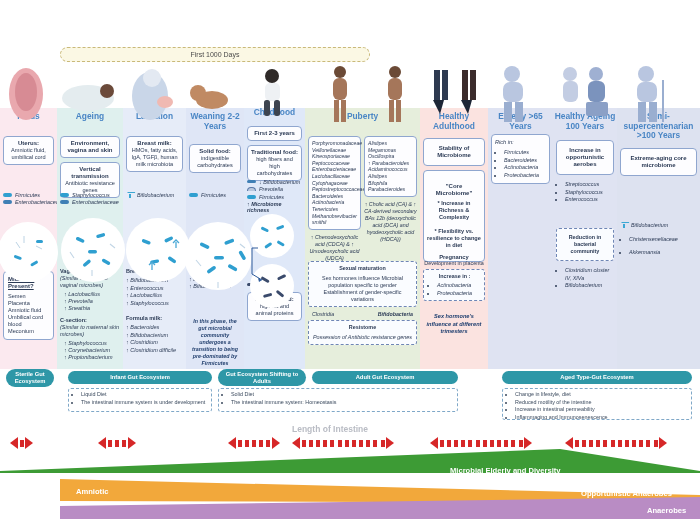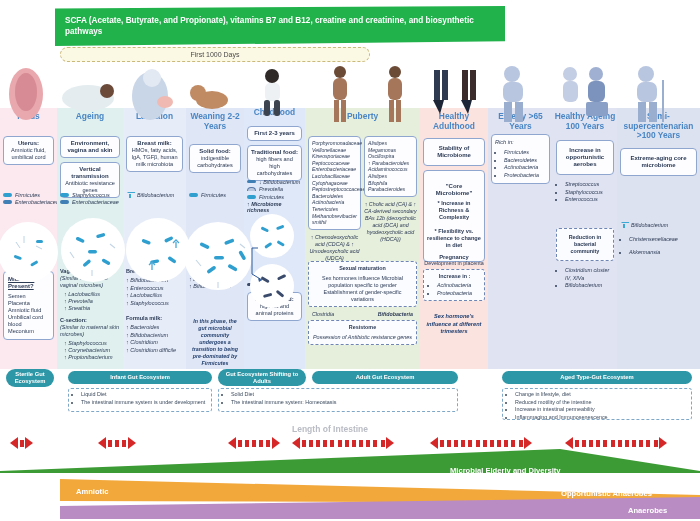--- a/index.html
+++ b/index.html
@@ -88,23 +88,20 @@
   .ahead.l { border-right:8px solid #d62728; }
   .ahead.r { border-left:8px solid #d62728; }
   .dash { width:4px;height:7px;background:#d62728;margin:0 1.6px; }
   .bandlabel { position:absolute; font-size:7.6px; font-weight:bold; }
 </style>
 </head>
 <body>
 
 <div id="root">
 
-  <div class="banner">
-    <span>SCFA (Acetate, Butyrate,  and Propionate), vitamins B7 and B12, creatine and creatinine, and biosynthetic pathways</span>
-  </div>
   <div class="first1000">
     <span>First 1000 Days</span>
   </div>
 
   <div class="cols">
 
     <div class="col" style="left:0px;width:57px;">
       <div class="colbg" style="background:#fbe9ef;"></div>
       <div class="coltitle">Fetus</div>
       <div class="colbody" style="top:72px;">
@@ -685,16 +682,16 @@
   </div>
 
   <svg width="700" height="72" style="position:absolute;left:0;top:449px;">
     <polygon points="0,22 560,0 700,22" fill="#3d9b35"></polygon>
     <polygon points="0,22 700,22 700,24 0,24" fill="#3d9b35"></polygon>
     <polygon points="60,30 700,46 700,54 60,52" fill="#f2a83b"></polygon>
     <polygon points="60,57 700,48 700,70 60,70" fill="#b98cc4"></polygon>
   </svg>
   <div class="bandlabel" style="left:450px;top:466px;color:#ffffff;">Microbial Elderly and Diversity</div>
   <div class="bandlabel" style="left:76px;top:487px;color:#ffffff;">Amniotic</div>
-  <div class="bandlabel" style="left:561px;top:489px;color:#ffffff;">Opportunistic Anaerobes</div>
-  <div class="bandlabel" style="left:628px;top:506px;color:#ffffff;text-align:right;">Anaerobes</div>
+  <div class="bandlabel" style="left:581px;top:489px;color:#ffffff;">Opportunistic Anaerobes</div>
+  <div class="bandlabel" style="left:647px;top:506px;color:#ffffff;text-align:right;">Anaerobes</div>
 
 </div>
 
 </body></html>

